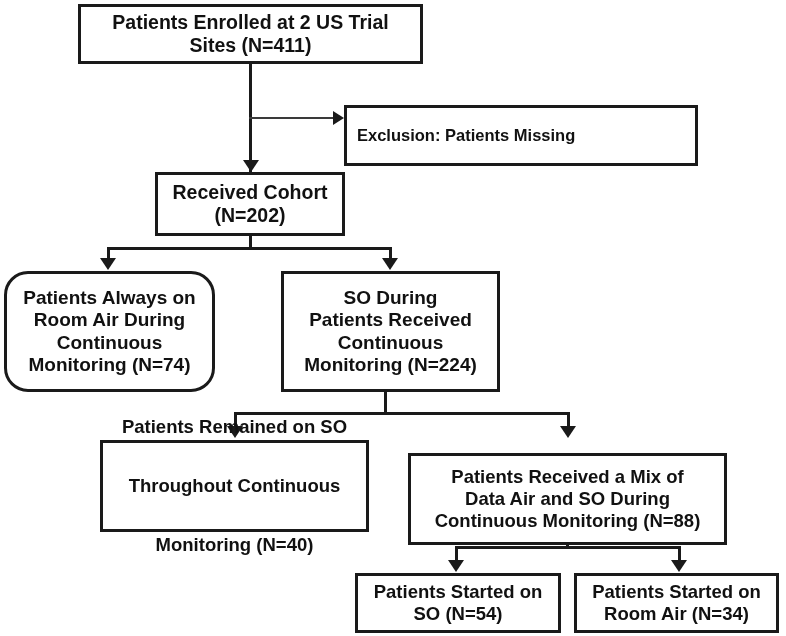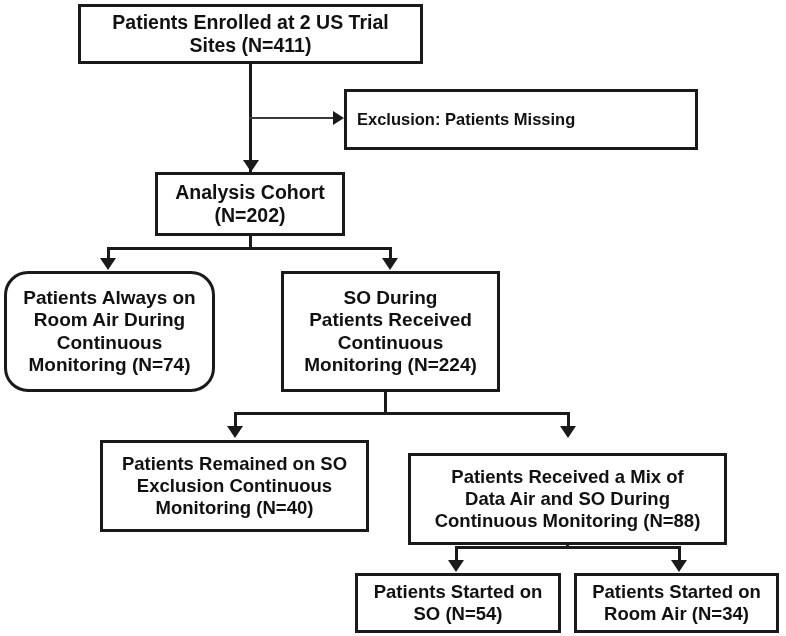--- a/index.html
+++ b/index.html
@@ -30,20 +30,21 @@
     color: #111111;
     line-height: 1.18;
     z-index: 3;
     padding: 10px 4px;
   }
   .node .ln { display: block; white-space: nowrap; }
   .node.left-al {
     align-items: flex-start;
     text-align: left;
     padding-left: 10px;
+    margin-top: 16px;
   }
   .node.left-al .ln { white-space: nowrap; }
   .node .reg { font-weight: bold; }
 
   
   .vline {
     position: absolute;
     background: #1a1a1a;
     width: 3px;
     z-index: 1;
@@ -110,41 +111,41 @@
   <div class="node" style="left:78px; top:4px; width:345px; height:60px; font-size:19.5px;">
     <span class="ln">Patients Enrolled at 2 US Trial</span>
     <span class="ln">Sites (N=411)</span>
   </div>
 
   <div class="node left-al" style="left:344px; top:89px; width:354px; height:61px; font-size:16.5px;">
     <span class="ln"><span class="reg">Exclusion</span><span>: Patients Missing</span></span>
   </div>
 
   <div class="node" style="left:155px; top:172px; width:190px; height:64px; font-size:19.5px;">
-    <span class="ln">Analysis Cohort</span>
+    <span class="ln">Received Cohort</span>
     <span class="ln">(N=202)</span>
   </div>
 
   <div class="node" style="left:4px; top:271px; width:211px; height:121px; font-size:19px;border-radius:24px;">
     <span class="ln">Patients Always on</span>
     <span class="ln">Room Air During</span>
     <span class="ln">Continuous</span>
     <span class="ln">Monitoring (N=74)</span>
   </div>
 
   <div class="node" style="left:281px; top:271px; width:219px; height:121px; font-size:19px;">
     <span class="ln">SO During</span>
     <span class="ln">Patients Received</span>
     <span class="ln">Continuous</span>
     <span class="ln">Monitoring (N=224)</span>
   </div>
 
-  <div class="node" style="left:100px; top:440px; width:269px; height:92px; font-size:18.5px;">
+  <div class="node" style="left:100px; top:440px; width:269px; height:92px; font-size:18.5px;gap:37px;">
     <span class="ln">Patients Remained on SO</span>
-    <span class="ln">Exclusion Continuous</span>
+    <span class="ln">Throughout Continuous</span>
     <span class="ln">Monitoring (N=40)</span>
   </div>
 
   <div class="node" style="left:408px; top:453px; width:319px; height:92px; font-size:18.5px;">
     <span class="ln">Patients Received a Mix of</span>
     <span class="ln">Data Air and SO During</span>
     <span class="ln">Continuous Monitoring (N=88)</span>
   </div>
 
   <div class="node" style="left:355px; top:573px; width:206px; height:60px; font-size:18.5px;">

